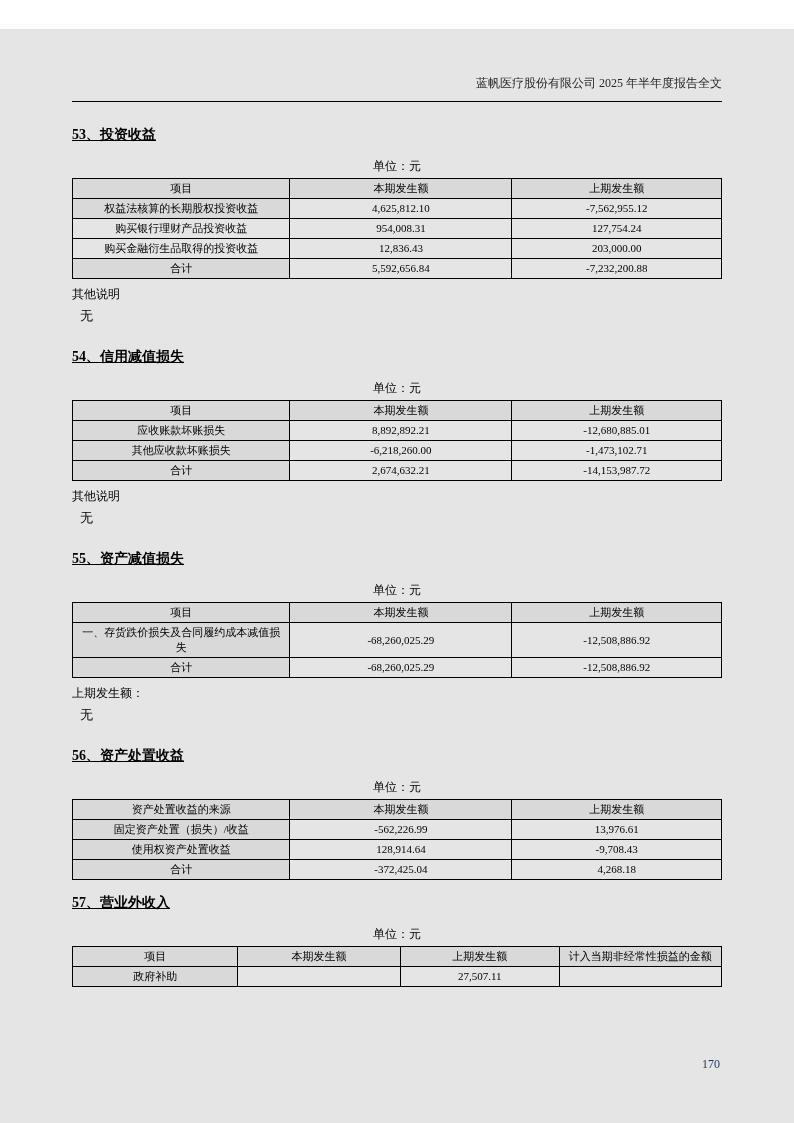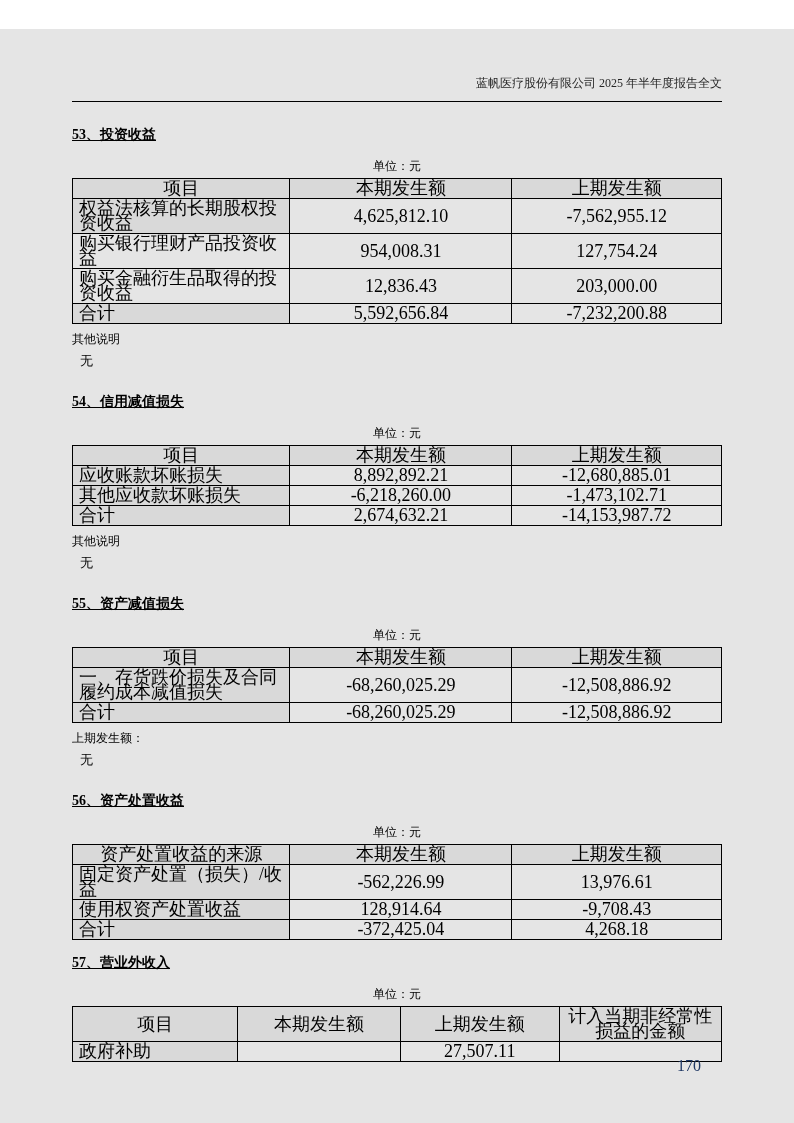--- a/index.html
+++ b/index.html
@@ -37,39 +37,39 @@
     line-height:15px;
   }
   table {
     width:100%;
     border-collapse:collapse;
     table-layout:fixed;
     border:1px solid #000000;
   }
   th, td {
     border:1px solid #000000;
-    font-size:18px;
+    font-size:11px;
     line-height:15px;
     padding:2px 6px;
     font-weight:normal;
     vertical-align:middle;
     overflow:hidden;
     word-break:break-all;
   }
   th { background:#d9d9d9; text-align:center; }
-  td.label { text-align:left; }
+  td.label { text-align:center; }
   td.shaded { background:#d9d9d9; }
   td.num { text-align:center; }
   .note-label { margin-top:8px; font-size:12px; line-height:15px; }
   .note-value { margin:6px 0 0 8px; font-size:13px; line-height:16px; }
   .page-number {
     position:absolute;
     top:1028px;
-    right:93px;
-    font-size:16px;
+    right:74px;
+    font-size:12px;
     color:#1f3864;
   }
 </style>
 </head>
 <body>
 
 <div class="page">
 
   <div class="page-header">
     <span>蓝帆医疗股份有限公司 2025 年半年度报告全文</span>

